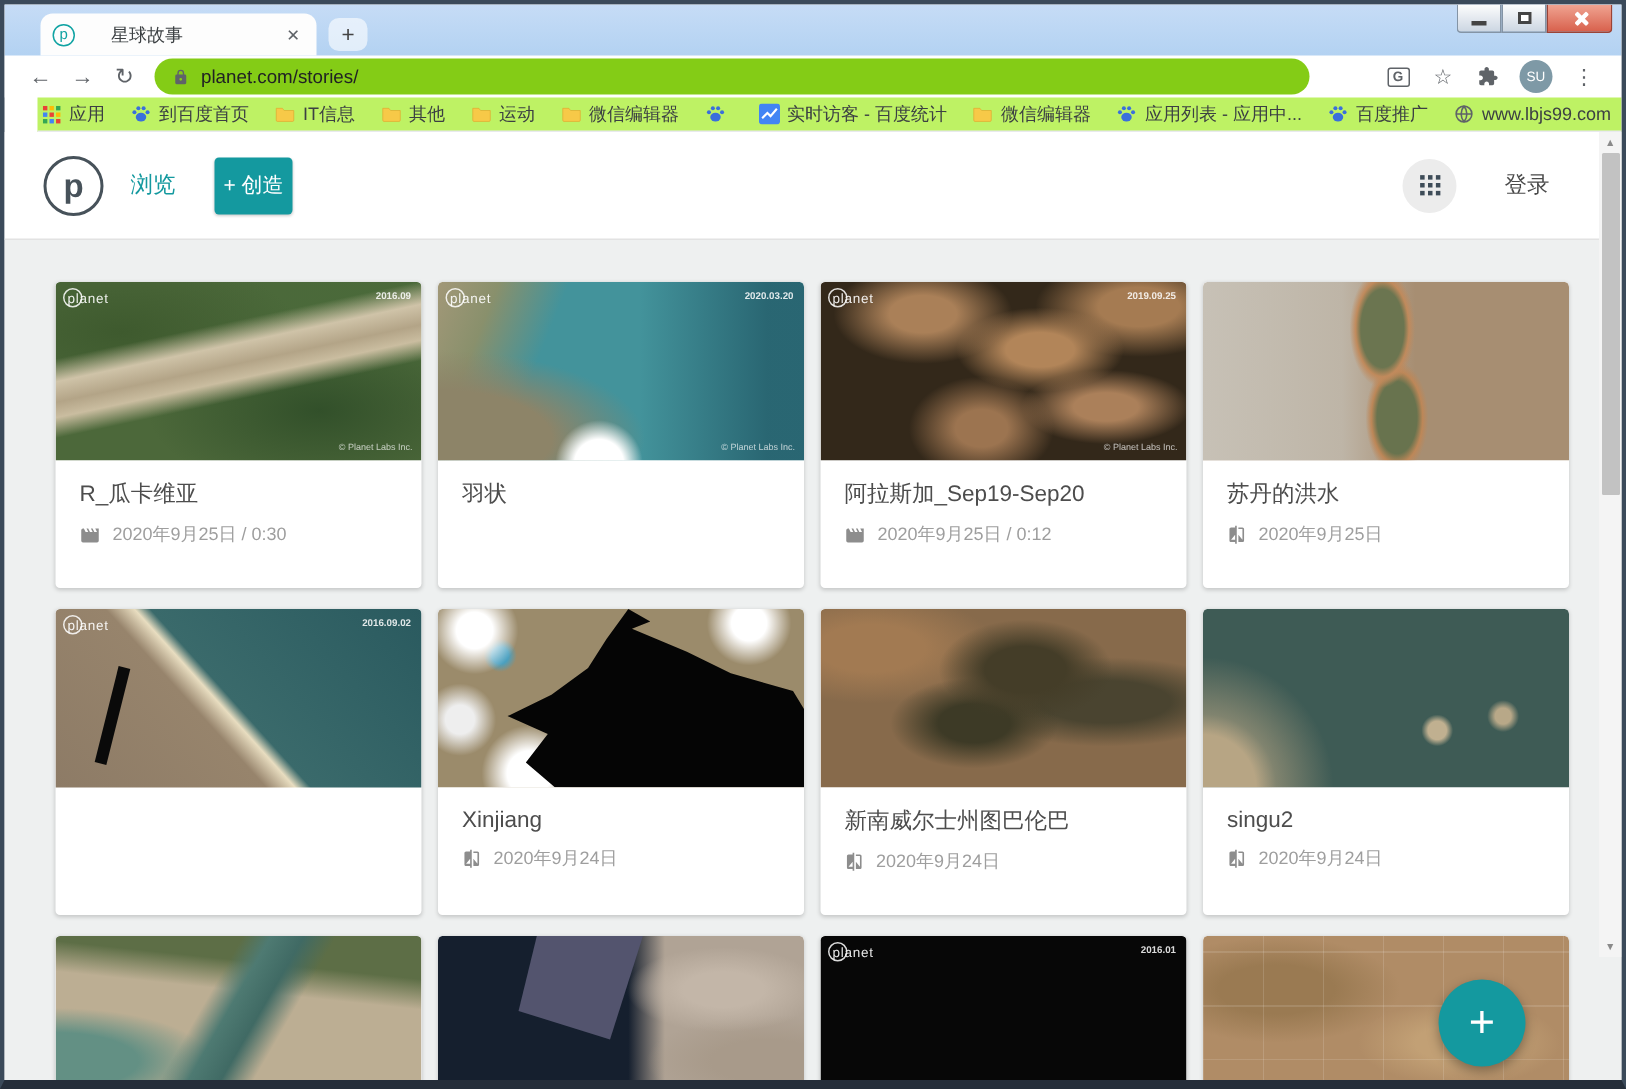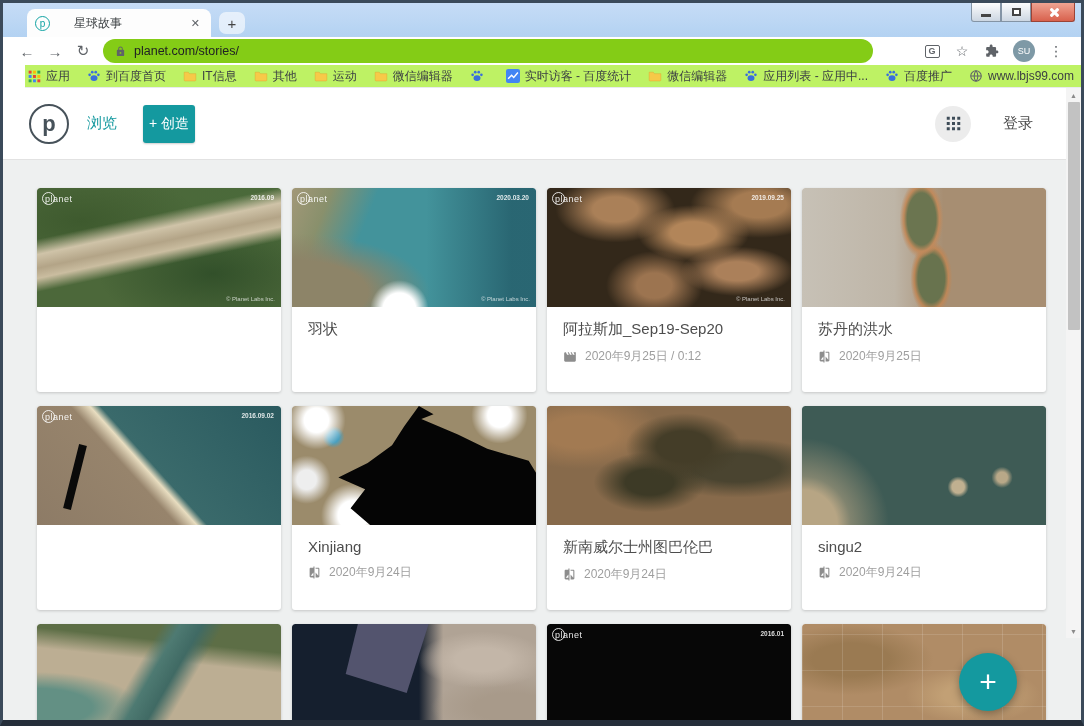--- a/index.html
+++ b/index.html
@@ -345,20 +345,29 @@
     </div>
 
     <div class="grid">
 
       <div class="card">
         <div class="card-img img-0">
           <span class="wm">planet</span>
           <span class="corner-date">2016.09</span>
           <span class="attr">© Planet Labs Inc.</span>
         </div>
+        <div class="card-info">
+          <div class="card-title">R_瓜卡维亚</div>
+          <div class="card-meta">
+              <svg width="14" height="14" viewBox="0 0 24 24" fill="#8d8d8d">
+                <path d="M18 4l2 4h-3l-2-4h-2l2 4h-3l-2-4H8l2 4H7L5 4H4a2 2 0 00-2 2v12a2 2 0 002 2h16a2 2 0 002-2V4h-4z"></path>
+              </svg>
+              <span>2020年9月25日 / 0:30</span>
+            </div>
+        </div>
       </div>
 
       <div class="card">
         <div class="card-img img-1">
           <span class="wm">planet</span>
           <span class="corner-date">2020.03.20</span>
           <span class="attr">© Planet Labs Inc.</span>
         </div>
         <div class="card-info">
           <div class="card-title">羽状</div>

